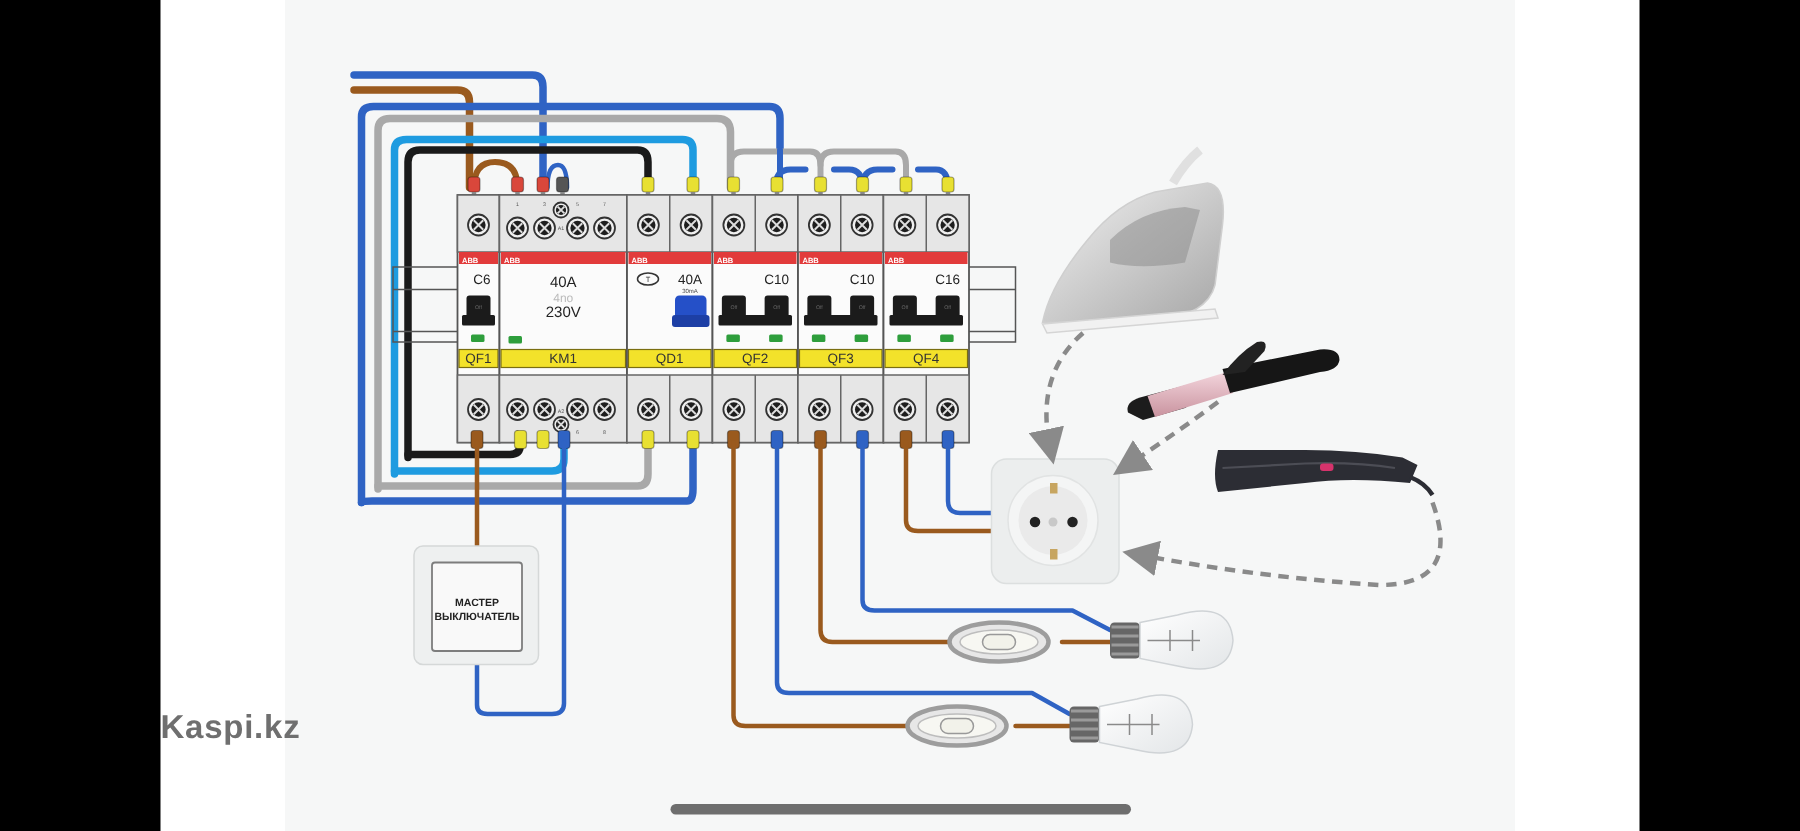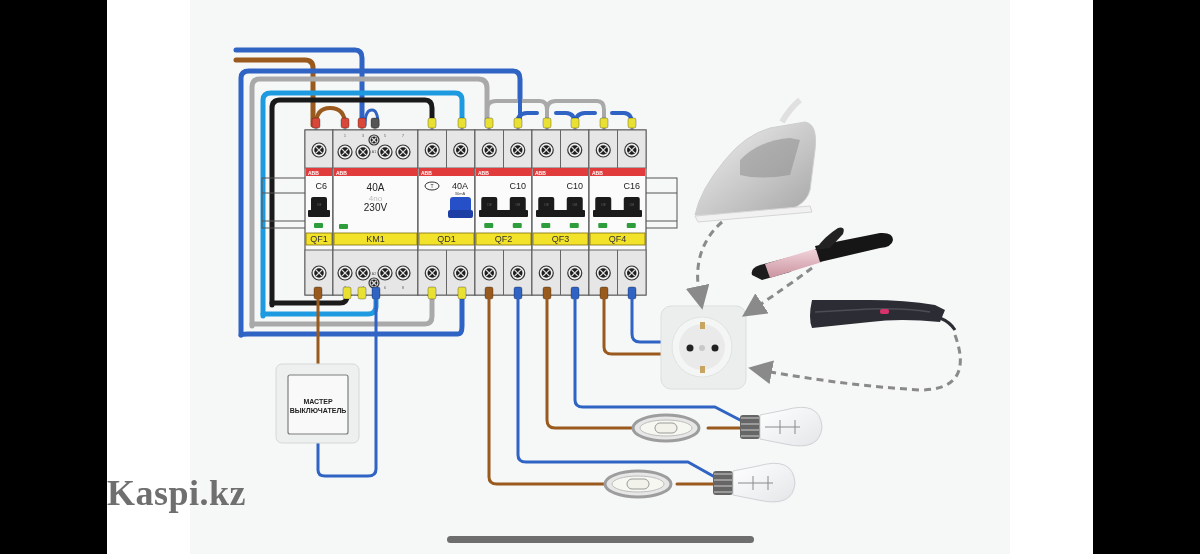--- a/index.html
+++ b/index.html
@@ -1,20 +1,20 @@
 <!DOCTYPE html>
 <html><head>
 <meta charset="utf-8">
 <style>
   html,body{margin:0;padding:0;}
   body{width:1200px;height:554px;overflow:hidden;background:#000;position:relative;font-family:"Liberation Sans",sans-serif;}
   #viewer{position:absolute;left:107px;top:0;width:986px;height:554px;background:#ffffff;}
   #canvas{position:absolute;left:190px;top:0;width:820px;height:554px;background:#f6f7f7;}
   svg#diagram{position:absolute;left:0;top:0;}
-  .watermark{position:absolute;left:107px;top:472px;font-family:Liberation Serif, serif;font-weight:bold;font-size:36px;color:#6f6f6f;letter-spacing:0.5px;}
+  .watermark{position:absolute;left:107px;top:472px;font-family:Liberation Sans, sans-serif;font-weight:bold;font-size:22px;color:#6f6f6f;letter-spacing:0.5px;}
   .home-indicator{position:absolute;left:447px;top:536px;width:307px;height:7px;border-radius:4px;background:#6e6e6e;}
   .lbl{font-family:"Liberation Sans",sans-serif;}
 </style>
 </head>
 <body>
 
 <div id="viewer"></div>
 <div id="canvas"></div>
 
 <svg id="diagram" width="1200" height="554" viewBox="0 0 1200 554">

